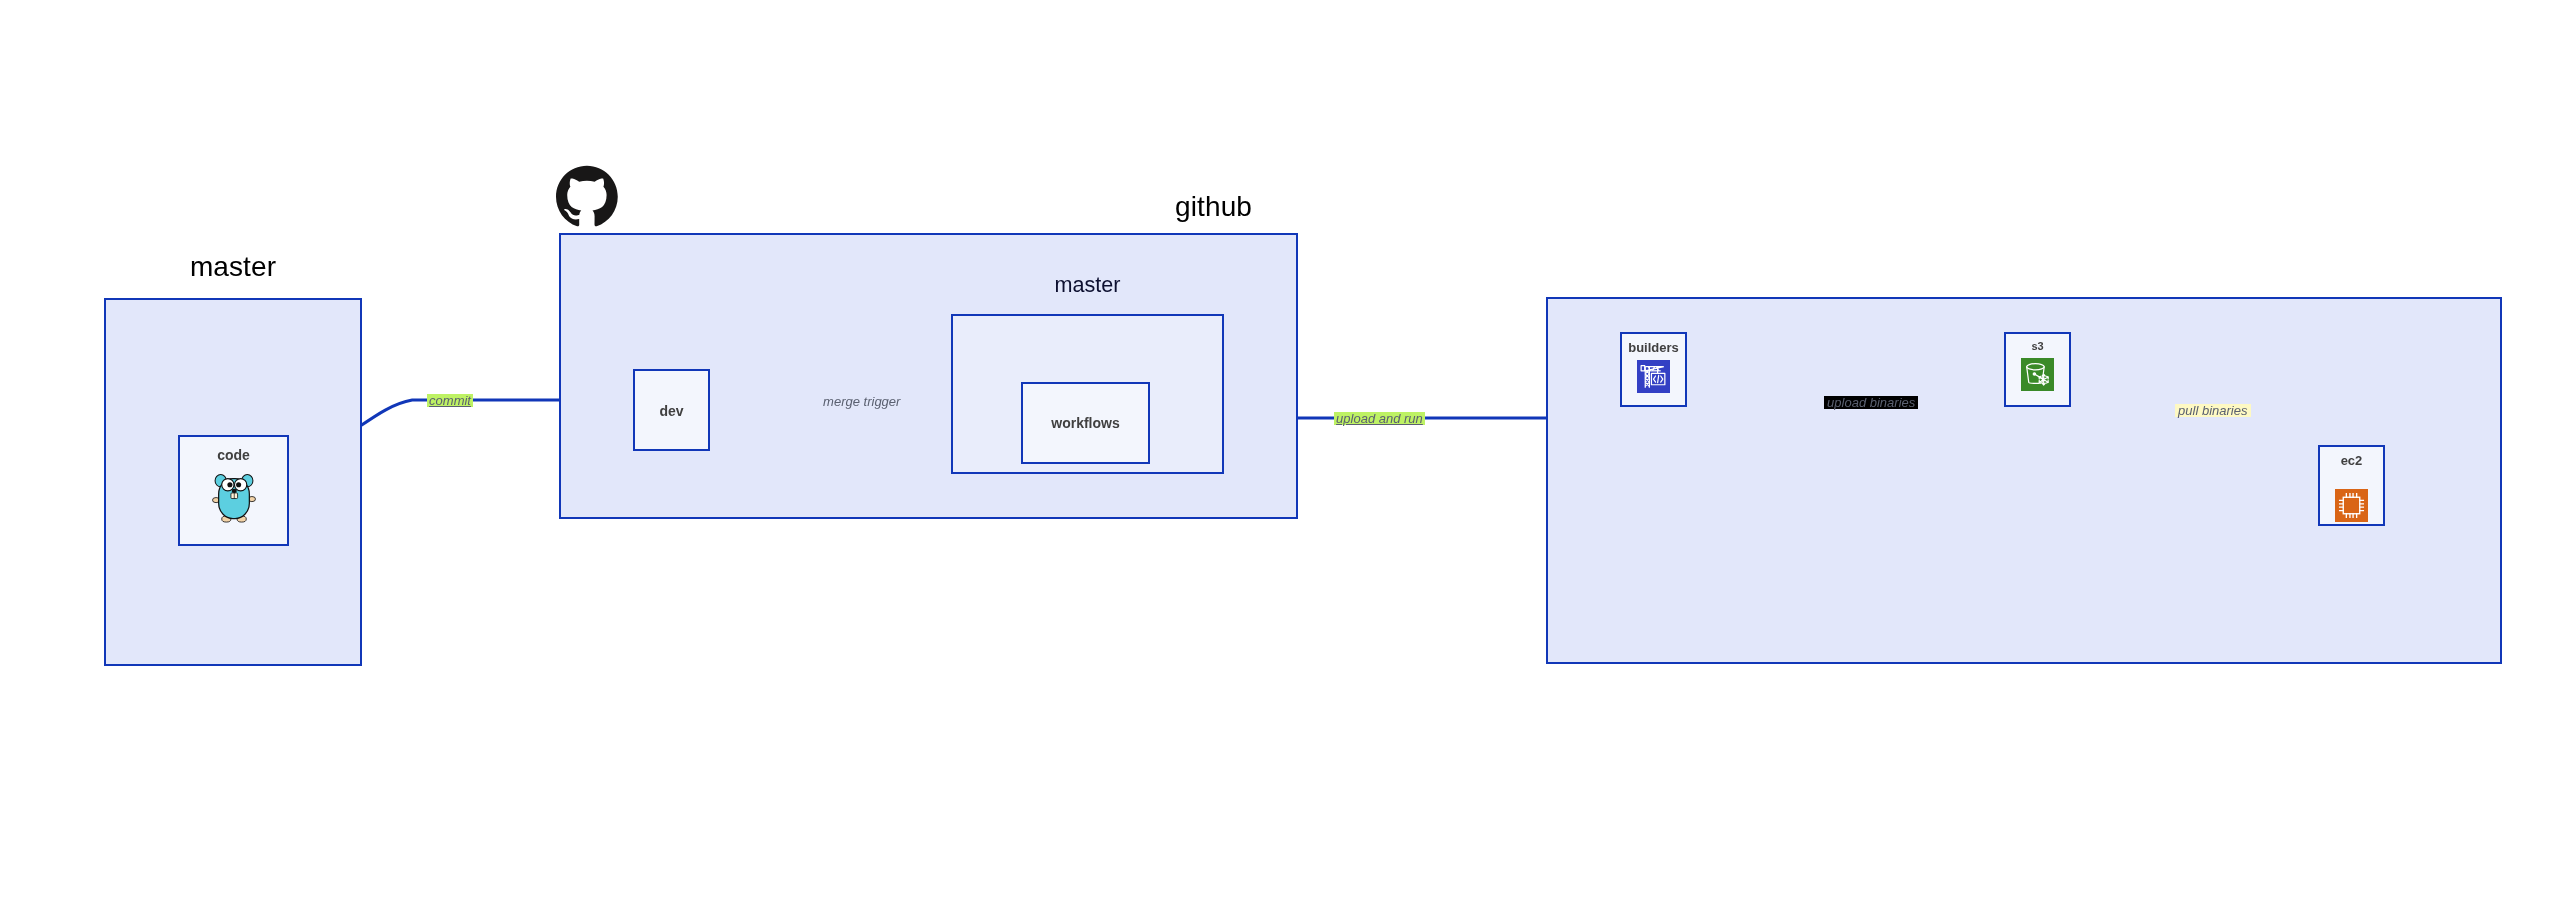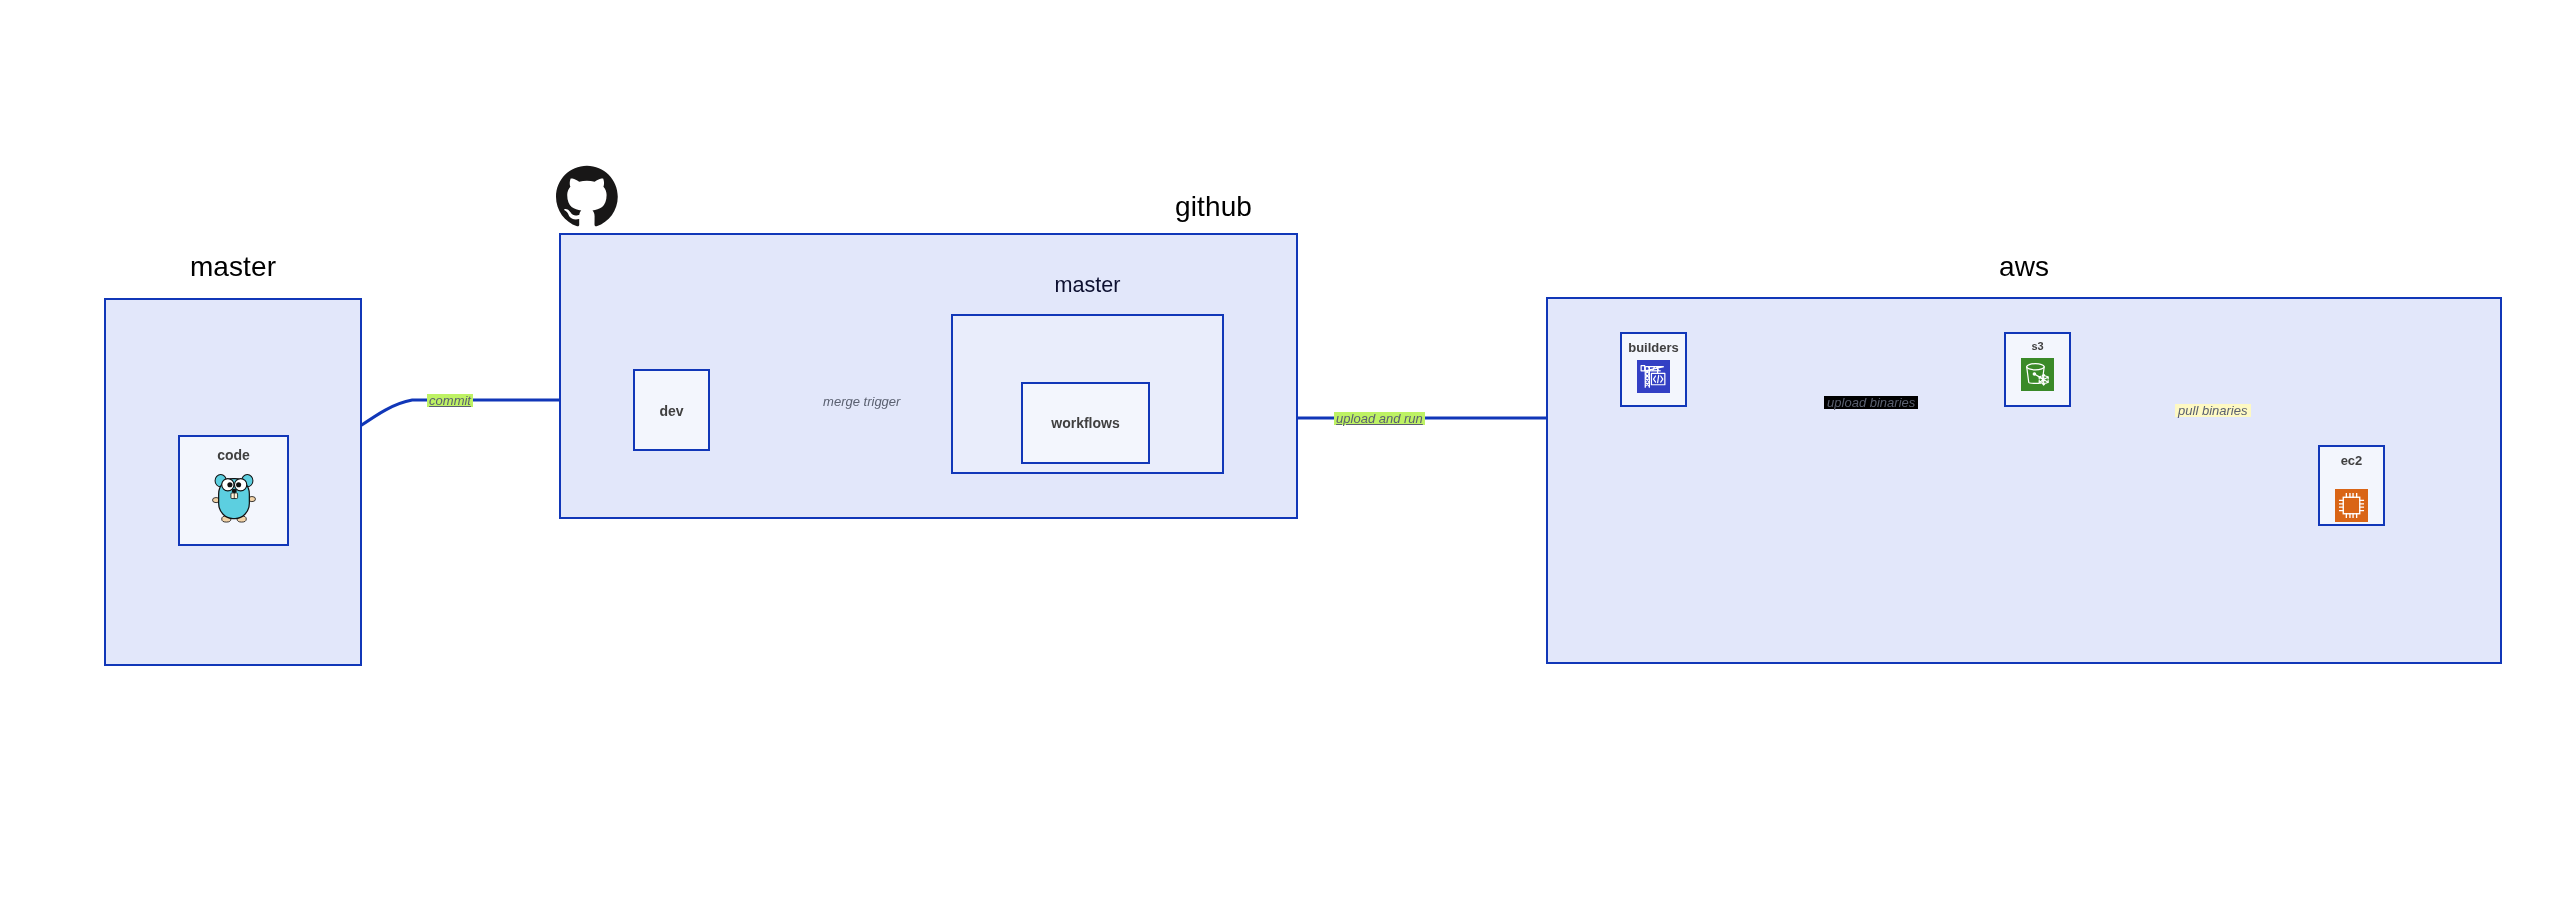--- a/index.html
+++ b/index.html
@@ -194,21 +194,20 @@
   <div class="subgroup-box" style="left:951px; top:314px; width:273px; height:160px;"></div>
 
   <div class="node-box" style="left:633px; top:369px; width:77px; height:82px;">
     <div class="node-label" style="margin-top:33px;">dev</div>
   </div>
 
   <div class="node-box" style="left:1021px; top:382px; width:129px; height:82px;">
     <div class="node-label" style="margin-top:32px;">workflows</div>
   </div>
 
-  <div class="group-label" style="left:1546px; top:251px; width:956px;">aws</div>
 
   <div class="group-box" style="left:1546px; top:297px; width:956px; height:367px;"></div>
 
   <div class="node-box" style="left:1620px; top:332px; width:67px; height:75px;">
     <div class="node-label" style="margin-top:7.2px; font-size:13px;">builders</div>
     <div style="margin-top:6.2px;">
       <svg class="icon-tile" width="33" height="33" viewBox="0 0 64 64" xmlns="http://www.w3.org/2000/svg">
         <rect x="0" y="0" width="64" height="64" fill="#3340c4"></rect>
         <g stroke="#ffffff" stroke-width="2.4" fill="none" stroke-linejoin="round">
 

